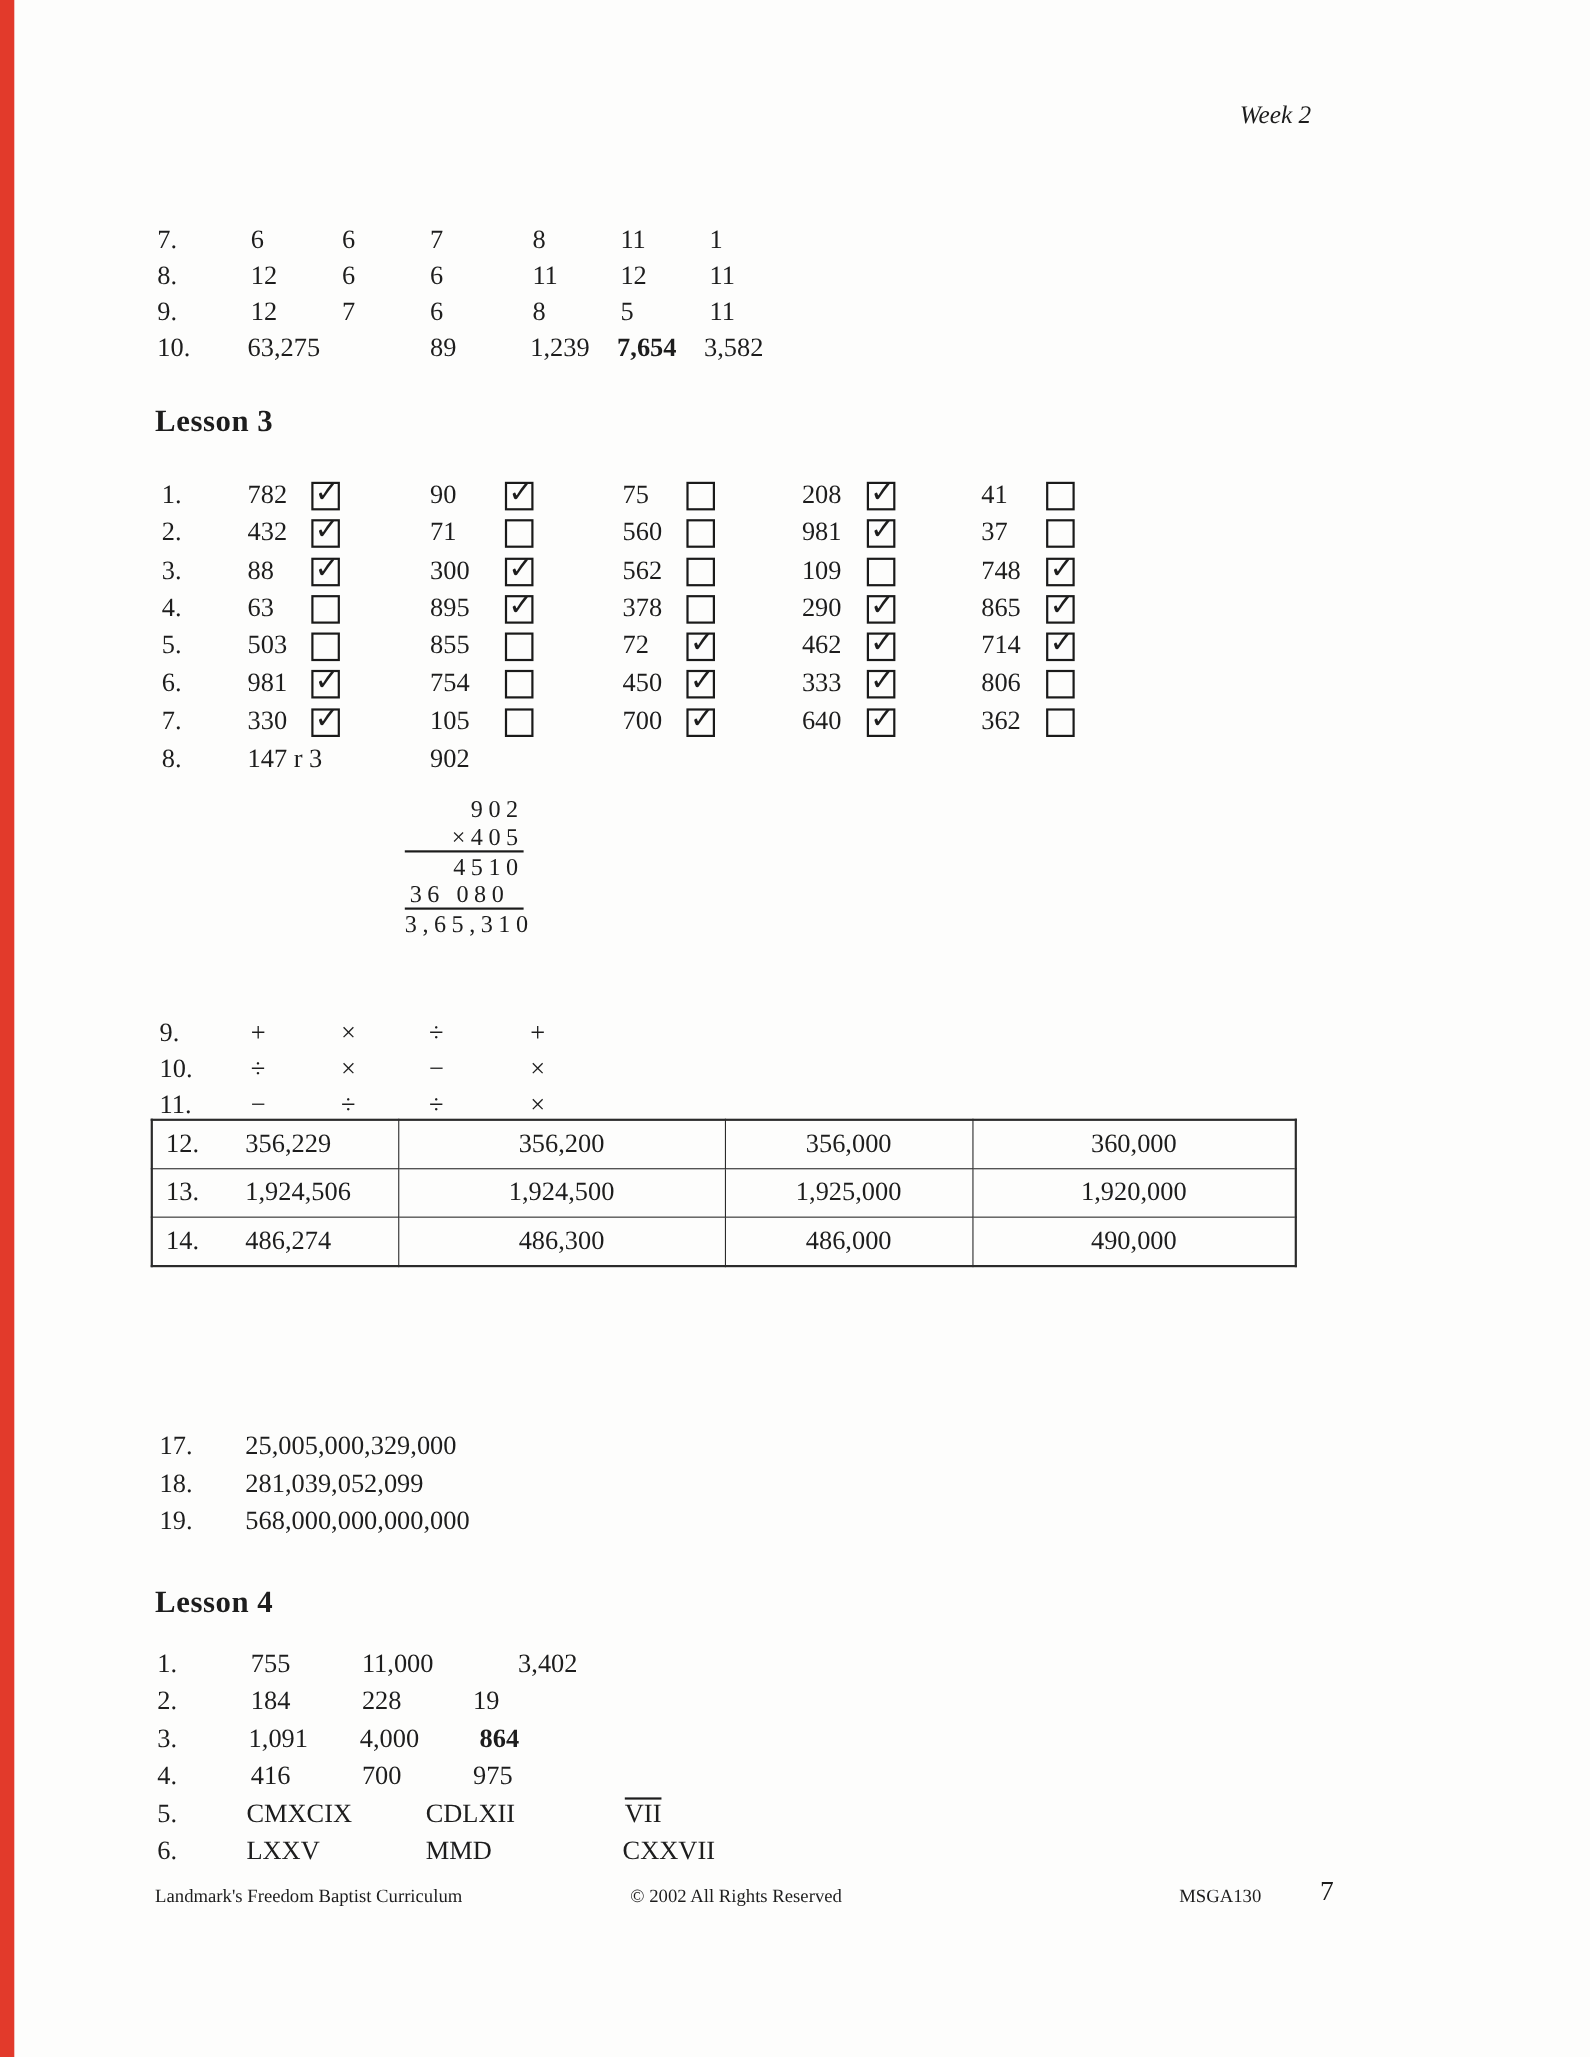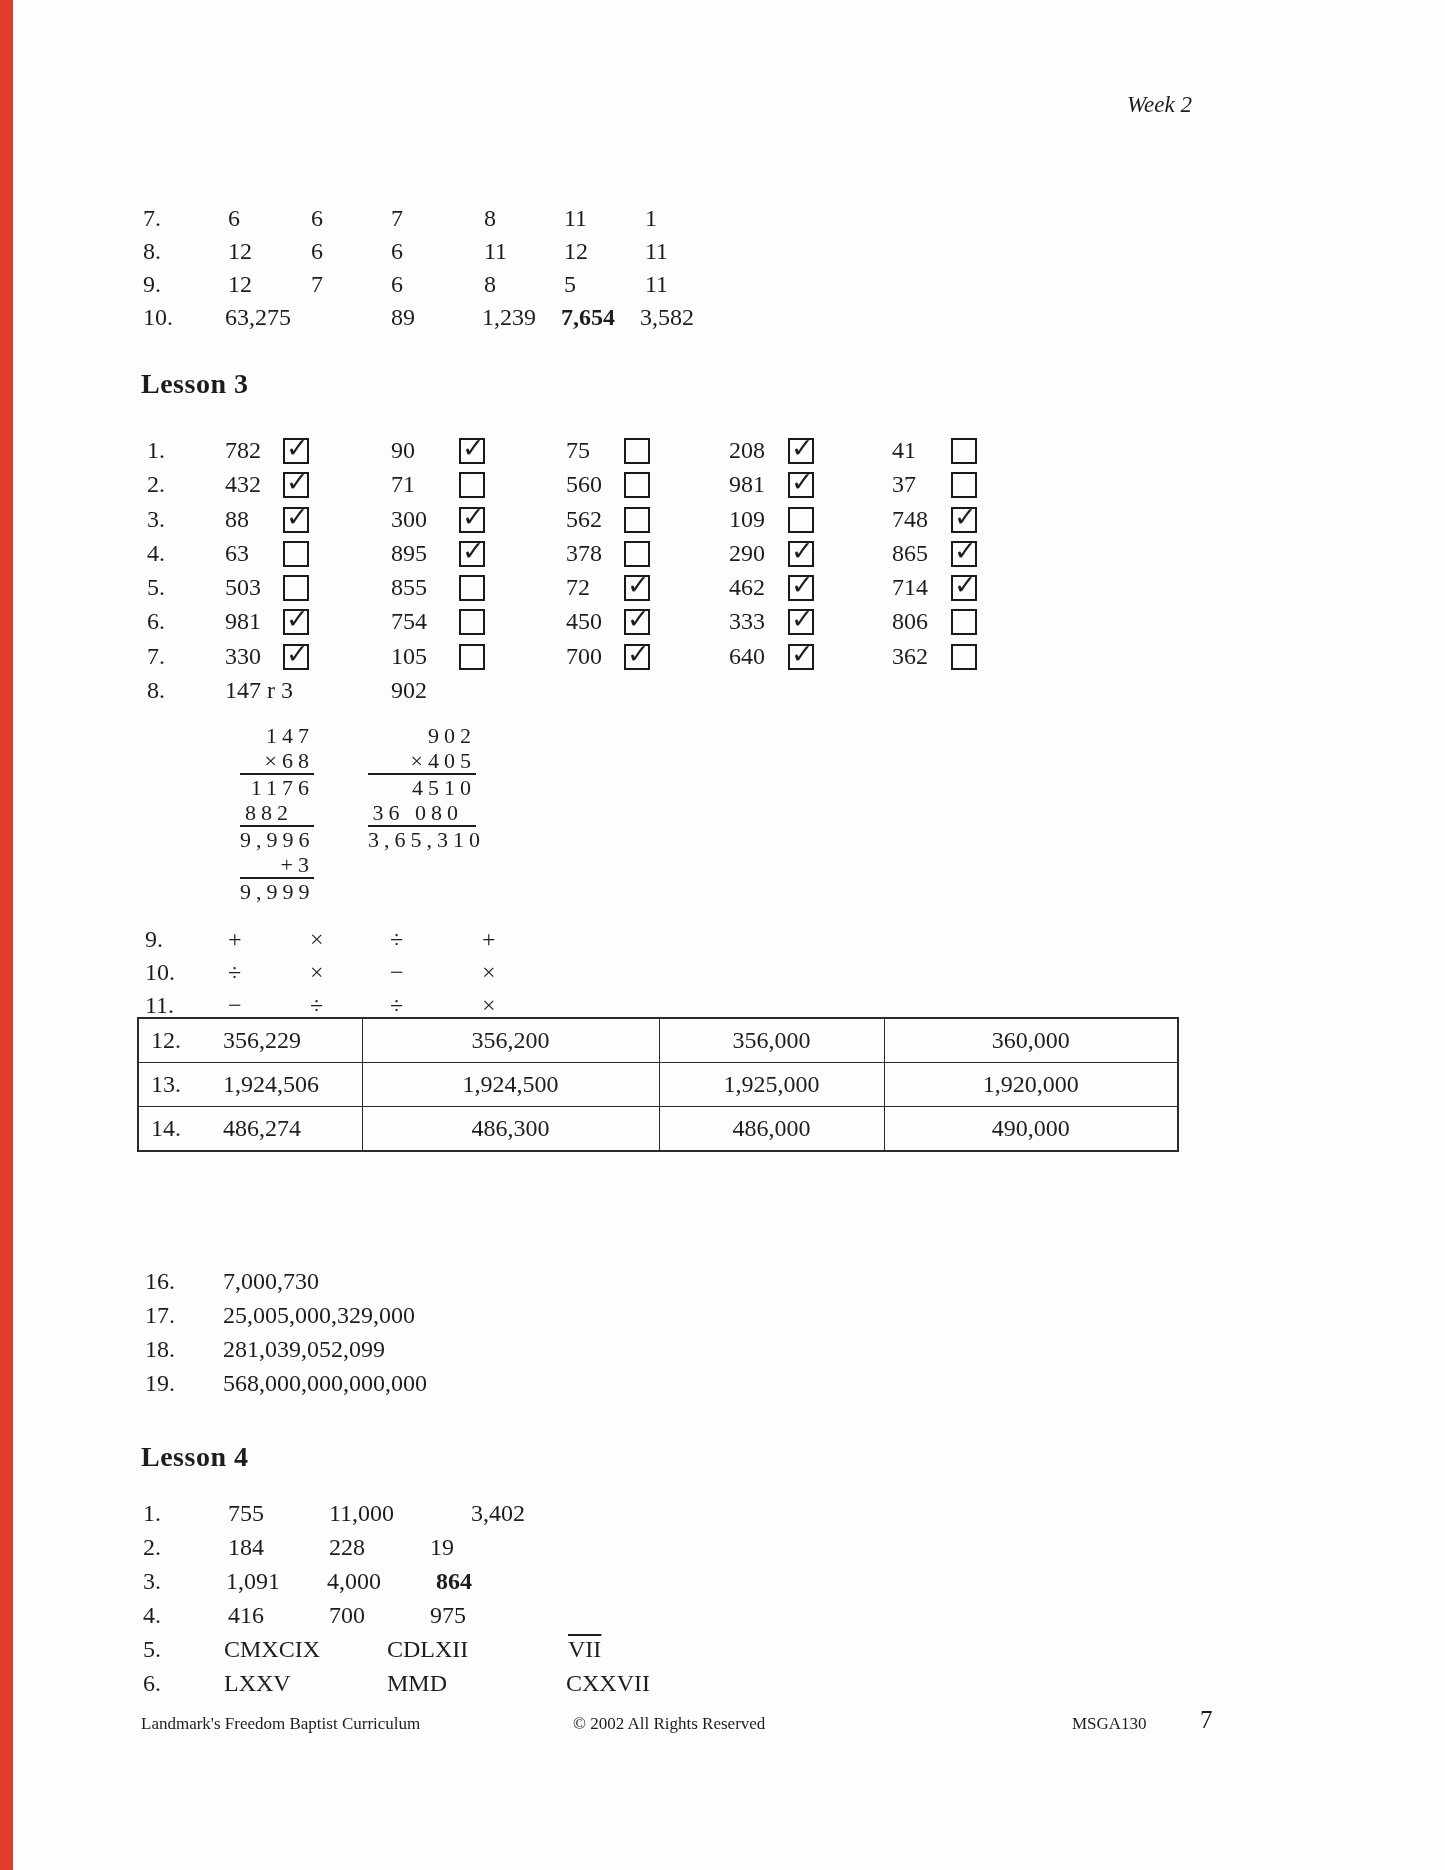--- a/index.html
+++ b/index.html
@@ -253,29 +253,20 @@
     <span class="cb l3c5">
         <span class="mk"></span>
       </span>
   </div>
   <div class="row" style="top:677px;">
     <span class="l3n">8.</span>
     <span class="l3v1">147 r 3</span>
     <span class="l3v2">902</span>
   </div>
 
-  <div class="wcol" style="left:240px;top:723px;width:74px;">
-    <div class="wl">147</div>
-    <div class="wl">×68</div>
-    <div class="wl rule">1176</div>
-    <div class="wl sh1">882</div>
-    <div class="wl rule">9,996</div>
-    <div class="wl">+3</div>
-    <div class="wl rule">9,999</div>
-  </div>
   <div class="wcol" style="left:368px;top:723px;width:108px;">
     <div class="wl">902</div>
     <div class="wl">×405</div>
     <div class="wl rule">4510</div>
     <div class="wl sh2">36 080</div>
     <div class="wl rule">3,65,310</div>
   </div>
 
   <div class="row" style="top:926px;">
     <span class="num" style="left:145px">9.</span>
@@ -330,24 +321,20 @@
             <span class="qn">14.</span>
             <span class="qv">486,274</span>
           </td>
       <td>486,300</td>
       <td>486,000</td>
       <td>490,000</td>
     </tr>
   </tbody>
     </table>
 
-  <div class="row" style="top:1268px;">
-    <span class="num" style="left:145px">16.</span>
-    <span style="left:223px">7,000,730</span>
-  </div>
   <div class="row" style="top:1302px;">
     <span class="num" style="left:145px">17.</span>
     <span style="left:223px">25,005,000,329,000</span>
   </div>
   <div class="row" style="top:1336px;">
     <span class="num" style="left:145px">18.</span>
     <span style="left:223px">281,039,052,099</span>
   </div>
   <div class="row" style="top:1370px;">
     <span class="num" style="left:145px">19.</span>

